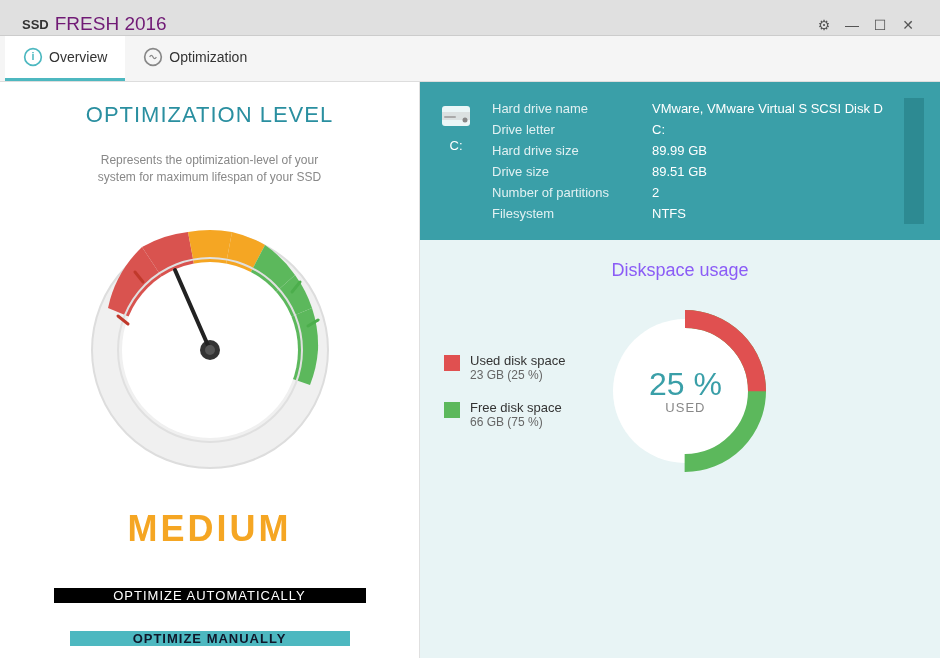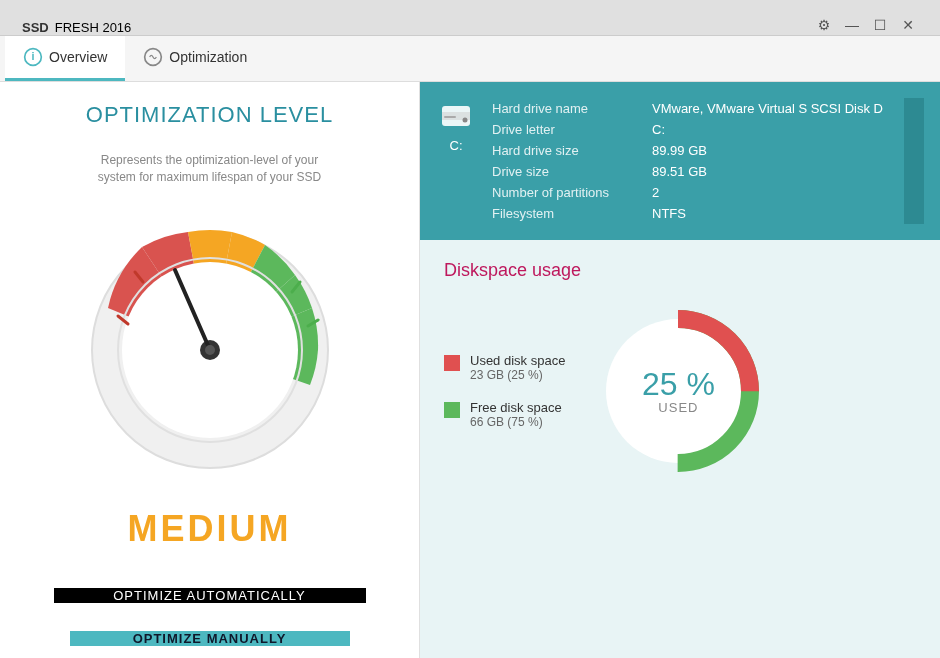--- a/index.html
+++ b/index.html
@@ -25,22 +25,22 @@
       display: flex;
       align-items: center;
       gap: 6px;
     }
     .title-ssd {
       font-weight: bold;
       font-size: 13px;
       color: #333;
     }
     .title-fresh {
-      font-size: 13px;
-      color: #000000;
+      font-size: 19px;
+      color: #701a75;
     }
     .title-bar-controls {
       display: flex;
       gap: 8px;
     }
     .title-control {
       width: 20px;
       height: 20px;
       display: flex;
       align-items: center;
@@ -221,27 +221,28 @@
     }
 
     
     .diskspace-section {
       padding: 20px 24px;
       flex: 1;
     }
     .diskspace-title {
       font-size: 18px;
       font-weight: 300;
-      color: #be185d;
+      color: #8b5cf6;
       margin-bottom: 20px;
+      text-align: center;
     }
     .diskspace-content {
       display: flex;
       align-items: center;
-      gap: 23px;
+      gap: 30px;
     }
     .legend-items {
       display: flex;
       flex-direction: column;
       gap: 18px;
     }
     .legend-item {
       display: flex;
       align-items: flex-start;
       gap: 10px;

